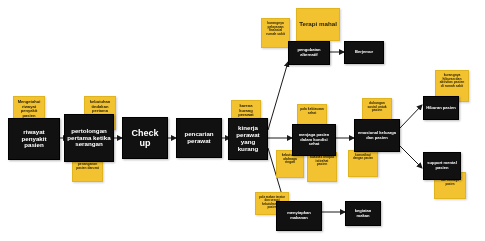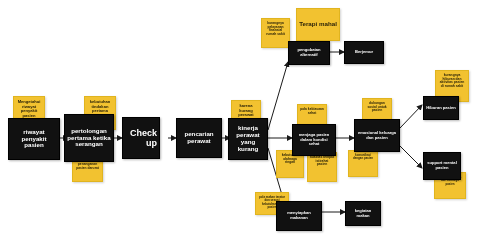--- a/index.html
+++ b/index.html
@@ -90,21 +90,21 @@
   <div class="node note sm" style="left:13px; top:96px; width:32px; height:33px;">Mengetahui riwayat penyakit pasien sebelumnya</div>
 
   <div class="node box med" style="left:8px; top:118px; width:52px; height:42px;">riwayat penyakit pasien</div>
 
   <div class="node note sm" style="left:84px; top:96px; width:32px; height:34px;">kebutuhan tindakan pertama ketika penyakit kambuh</div>
 
   <div class="node box med" style="left:64px; top:114px; width:50px; height:48px;">pertolongan pertama ketika serangan</div>
 
   <div class="node note xs" style="left:72px; top:152px; width:31px; height:30px;">Keluarga ikut serta dalam penanganan pasien darurat</div>
 
-  <div class="node box big" style="left:122px; top:117px; width:38px; height:42px;text-align:right;">Check up</div>
+  <div class="node box big" style="left:122px; top:117px; width:46px; height:42px;">Check up</div>
 
   <div class="node box med" style="left:176px; top:118px; width:46px; height:40px;">pencarian perawat</div>
 
   <div class="node note sm" style="left:231px; top:100px; width:30px; height:25px;">karena kurang perawat</div>
 
   <div class="node box med" style="left:228px; top:118px; width:40px; height:42px;">kinerja perawat yang kurang</div>
 
   <div class="node note xs" style="left:261px; top:18px; width:29px; height:30px;">kurangnya pelayanan finansial rumah sakit</div>
 
   <div class="node note med center" style="left:296px; top:8px; width:44px; height:33px;">Terapi mahal</div>

